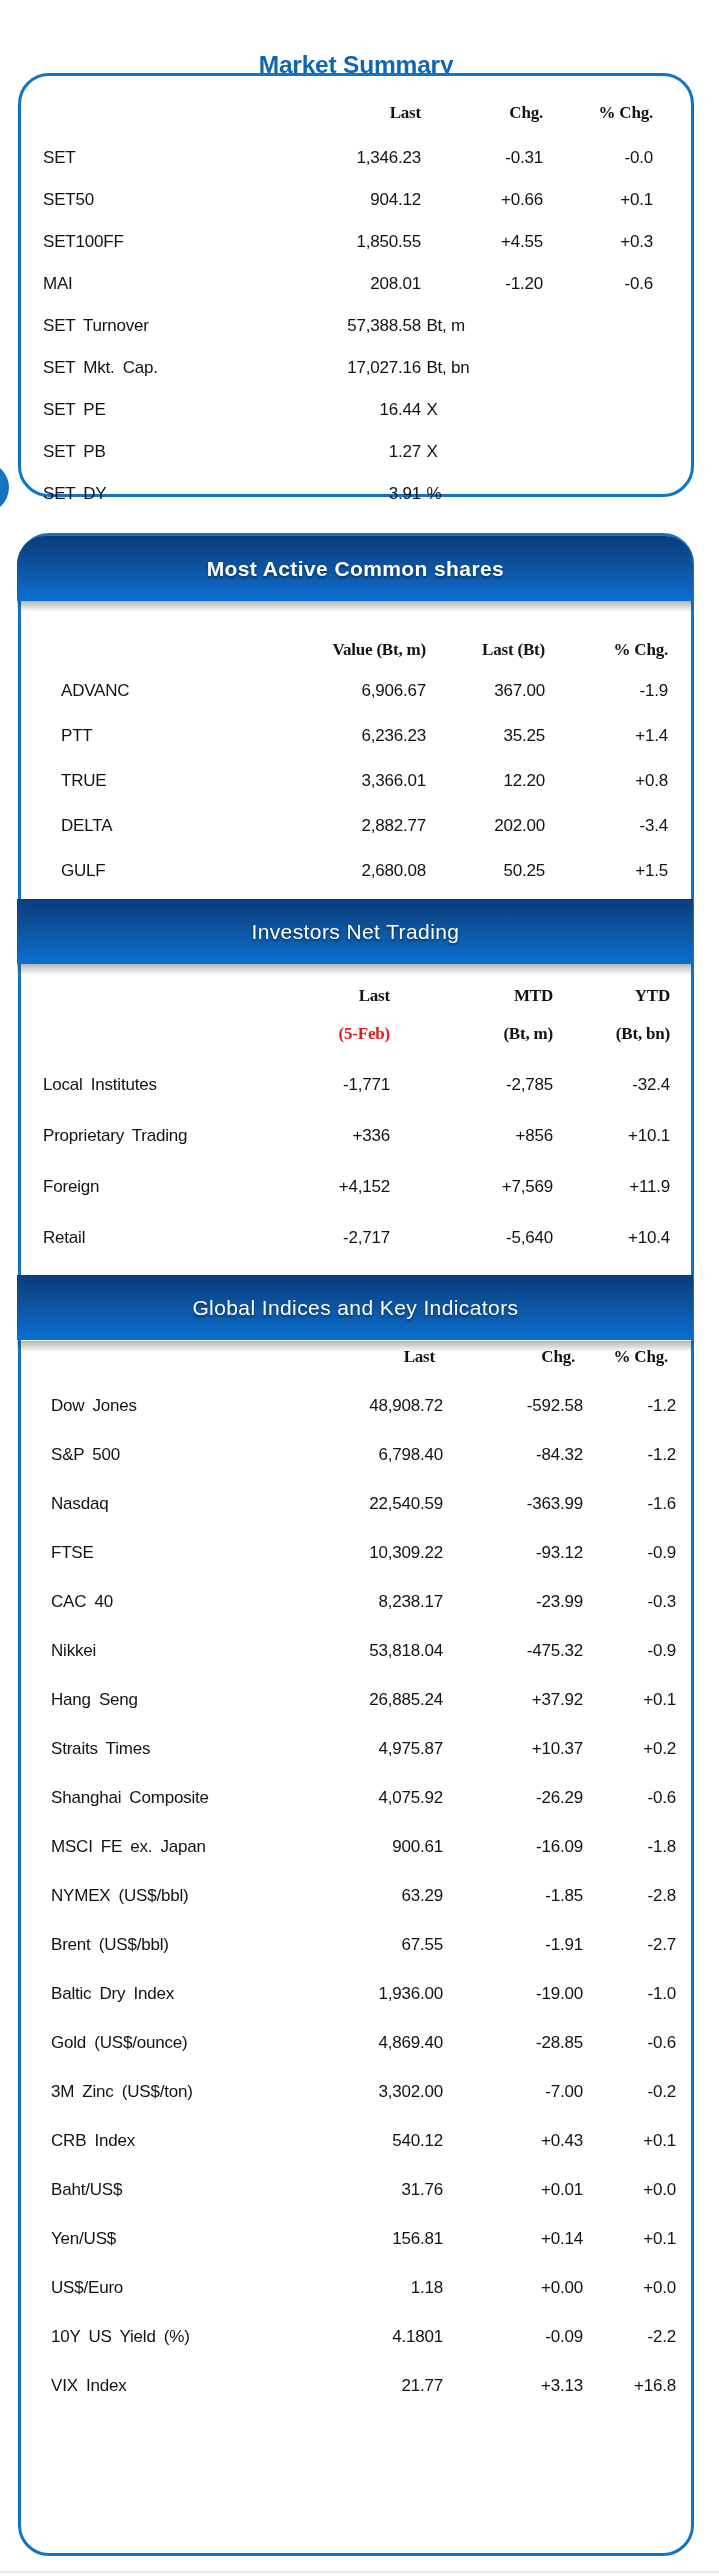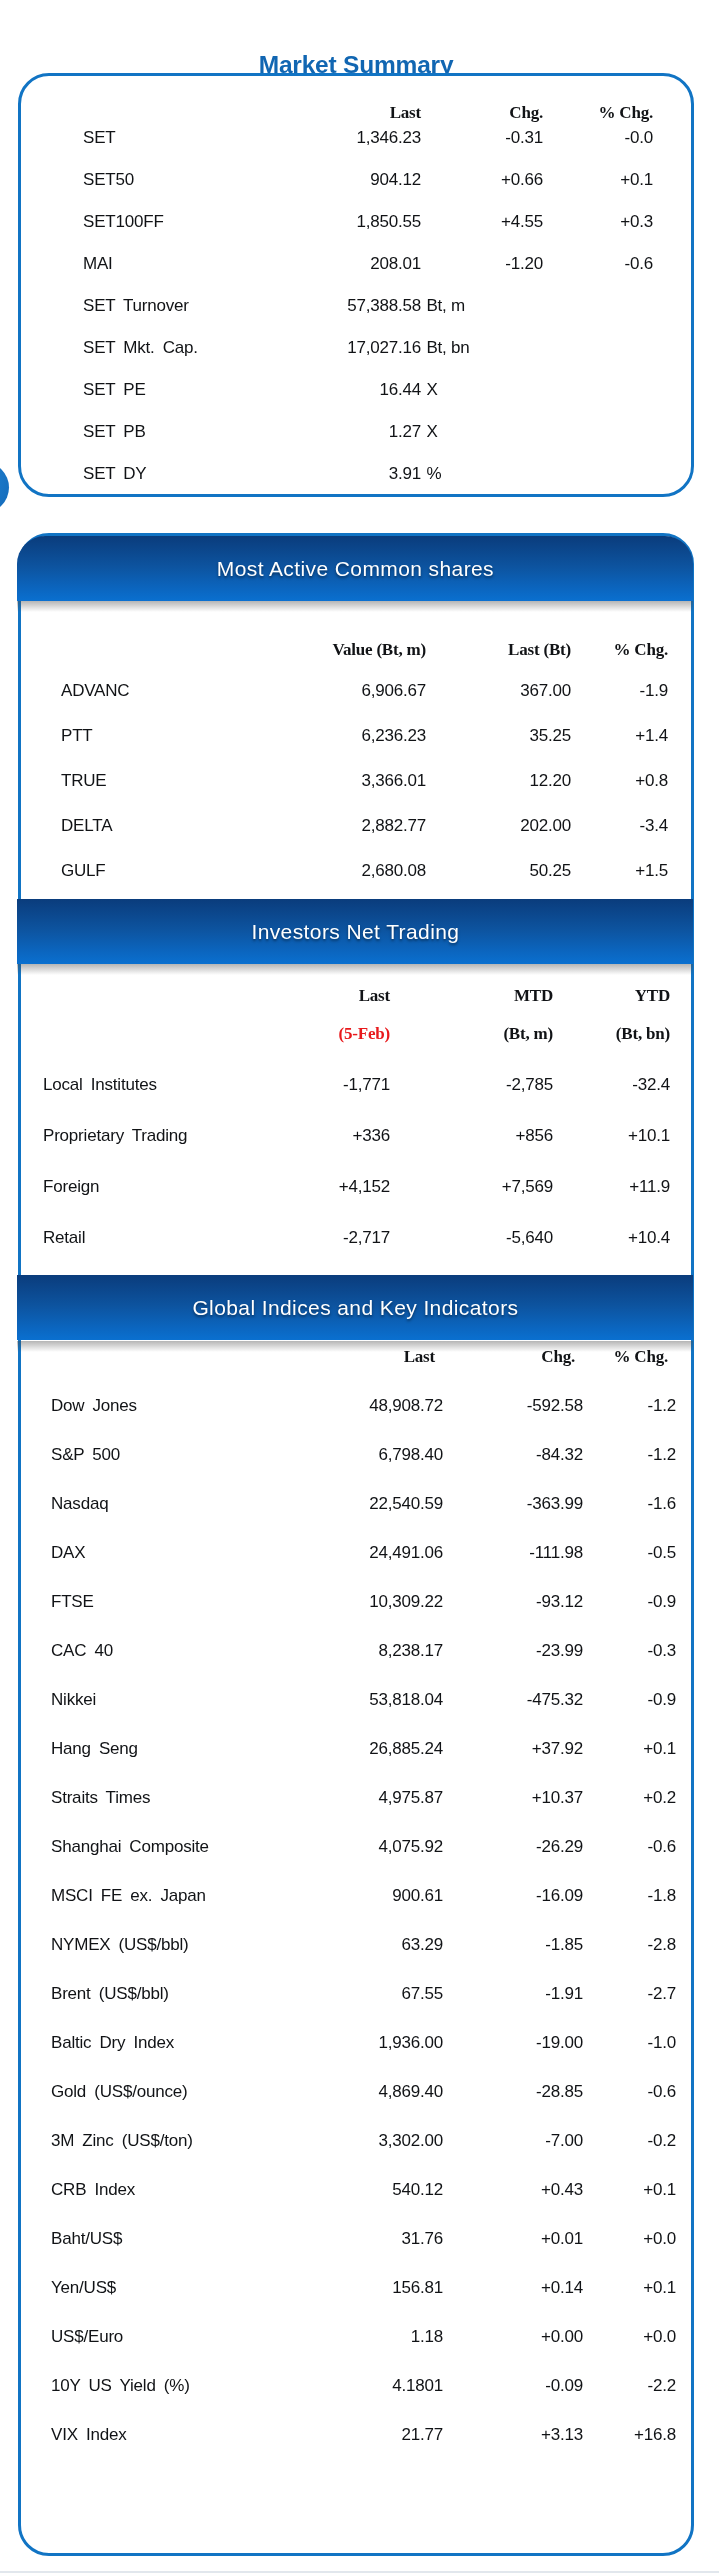--- a/index.html
+++ b/index.html
@@ -29,38 +29,38 @@
   #box2 {
     position:absolute; left:18px; top:533px; width:676px; height:2023px;
     border:3.6px solid #1174c4; border-radius:31px; background:#fff;
   }
   .bar {
     position:absolute; left:-3.6px; width:676px; height:65px;
     background:linear-gradient(180deg,#0a3c7c 0%,#0d54a0 48%,#0b66c0 82%,#0a70d0 100%);
     color:#ffffff; text-align:center; font-size:21px; letter-spacing:0.4px;
     line-height:65px; text-shadow:0 1.8px 2.7px rgba(0,0,0,0.45);
   }
-  .bar.first { border-radius:28px 28px 0 0; }
+  .bar.first { border-radius:28px 28px 0 0;font-weight:bold; }
   .bar-shadow {
     position:absolute; left:-3.6px; width:676px; height:11px;
     background:linear-gradient(180deg, rgba(70,70,70,0.40), rgba(70,70,70,0));
   }
   .row { position:relative; font-size:17px; letter-spacing:-0.2px; white-space:nowrap; }
   .row .lbl { position:absolute; left:22px; word-spacing:3.6px; }
   .row .c { position:absolute; text-align:right; }
   .hdr { font-weight:700;font-family:Liberation Serif, serif; }
   .unit-wrap { position:relative; display:inline; }
   .unit { position:absolute; left:100%; padding-left:5.4px; white-space:nowrap; }
   
   .s1 .c1 { right:270px; } .s1 .c2 { right:148px; } .s1 .c3 { right:38px; }
   #b1-head { position:absolute; left:0; top:20px; width:100%; height:33px; line-height:33px; }
-  #b1-rows { position:absolute; left:0; top:41px; width:100%;padding-left:40px; }
+  #b1-rows { position:absolute; left:0; top:61px; width:100%; }
   #b1-rows .row { height:42px; line-height:42px; }
   
-  .s2 .c1 { right:265px; } .s2 .c2 { right:120px;padding-left:26px; } .s2 .c3 { right:23px; }
+  .s2 .c1 { right:265px; } .s2 .c2 { right:146px;padding-left:26px; } .s2 .c3 { right:23px; }
   #ma-head { position:absolute; left:0; top:100px; width:100%; height:27px; line-height:27px; }
   #ma-rows { position:absolute; left:0; top:132px; width:100%; }
   #ma-rows .row { height:45px; line-height:45px;margin-left:18px; }
   
   .s3 .c1 { right:301px; } .s3 .c2 { right:138px; } .s3 .c3 { right:21px; }
   #nt-head1 { position:absolute; left:0; top:446px; width:100%; height:27px; line-height:27px; }
   #nt-head2 { position:absolute; left:0; top:484px; width:100%; height:27px; line-height:27px; }
   #nt-rows { position:absolute; left:0; top:523px; width:100%; }
   #nt-rows .row { height:51px; line-height:51px; }
   .red { color:#e8191c; }
@@ -266,26 +266,20 @@
           <span class="c c3">-1.2</span>
         </div>
 
         <div class="row s4">
           <span class="lbl">Nasdaq</span>
           <span class="c c1">22,540.59</span>
           <span class="c c2">-363.99</span>
           <span class="c c3">-1.6</span>
         </div>
 
-        <div class="row s4">
-          <span class="lbl">DAX</span>
-          <span class="c c1">24,491.06</span>
-          <span class="c c2">-111.98</span>
-          <span class="c c3">-0.5</span>
-        </div>
 
         <div class="row s4">
           <span class="lbl">FTSE</span>
           <span class="c c1">10,309.22</span>
           <span class="c c2">-93.12</span>
           <span class="c c3">-0.9</span>
         </div>
 
         <div class="row s4">
           <span class="lbl">CAC 40</span>

